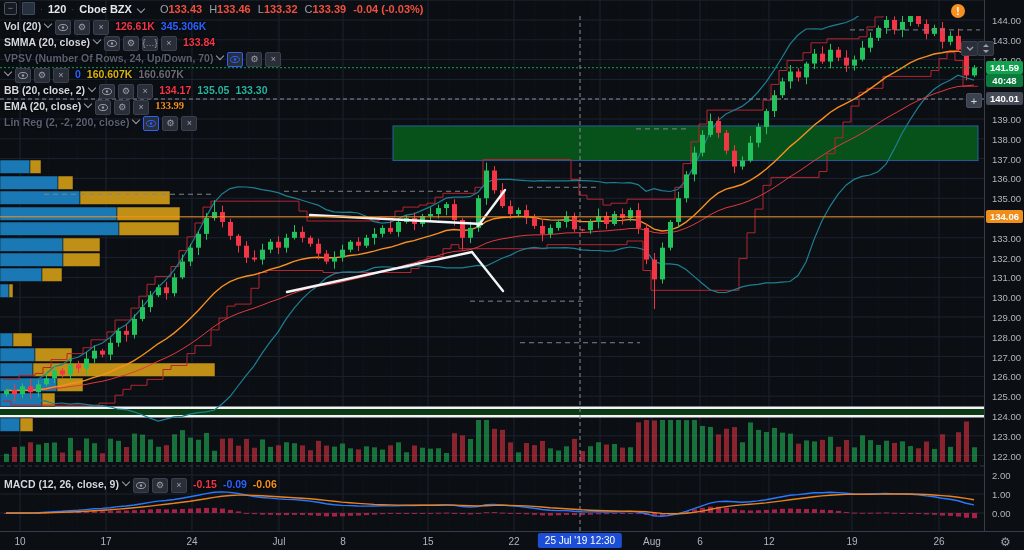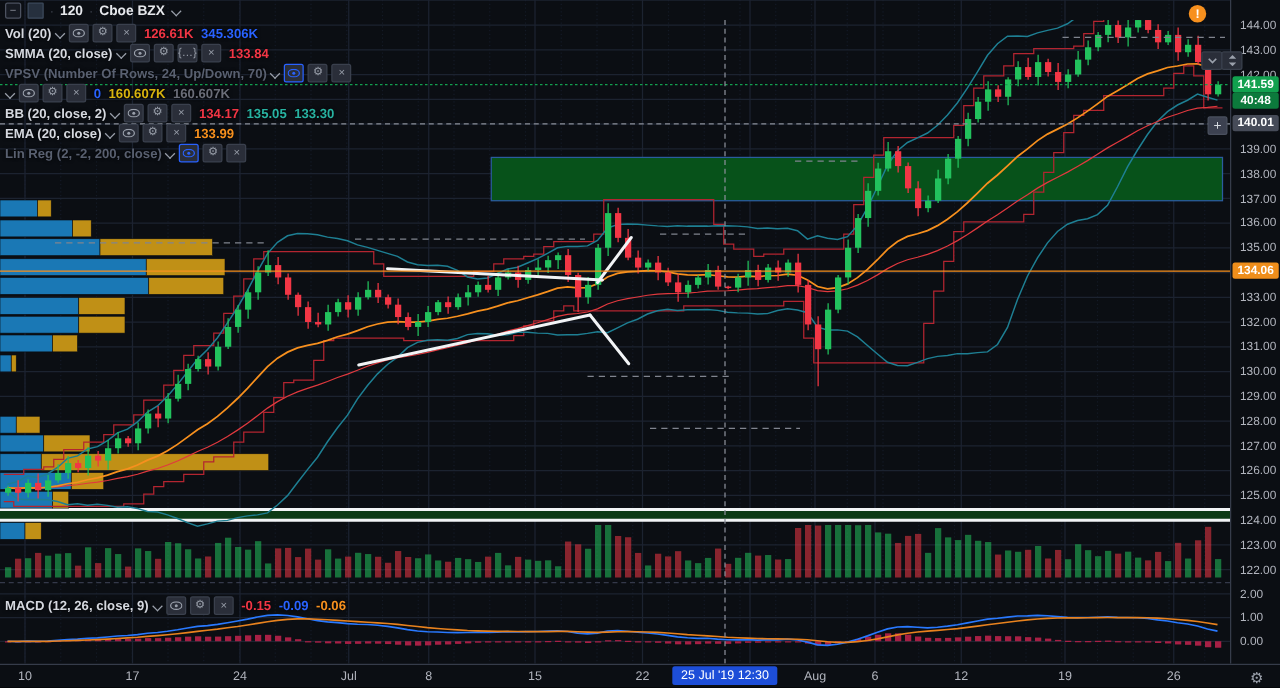--- a/index.html
+++ b/index.html
@@ -14,21 +14,21 @@
   .tb-title{color:#e6e8ec;font-weight:bold;letter-spacing:.1px;}
   .tb-dim{color:#e6e8ec;font-weight:bold;}
   .tb-sep{color:#4c5260;font-size:9px;}
   .chev{width:8px;height:8px;position:relative;}
   .chev:before{content:"";position:absolute;left:1px;top:1px;width:5px;height:5px;border-right:1px solid #9aa0ab;
                border-bottom:1px solid #9aa0ab;transform:rotate(45deg);}
   #ohlc{display:flex;gap:7px;margin-left:10px;font-size:11px;}
   .ohlc-k{color:#9aa0ab;}
   
   #indicators{position:absolute;left:4px;top:20px;z-index:30;}
-  .ind-row{display:flex;align-items:center;gap:3px;height:13px;margin-bottom:3px;font-size:10.5px;}
+  .ind-row{display:flex;gap:3px;height:13px;margin-bottom:3px;font-size:10.5px;}
   .ind-name{color:#d5d8df;font-weight:bold;white-space:nowrap;text-shadow:0 0 3px #000;}
   .ind-row.dim .ind-name{color:#596070;}
   .btn-sq{width:14px;height:13px;background:#2a2e39;border:1px solid #3a404d;border-radius:2px;display:flex;
           align-items:center;justify-content:center;color:#9aa0ab;font-size:9px;line-height:1;cursor:pointer;}
   .btn-sq.blue{border-color:#2962ff;color:#2962ff;}
   .ind-val{font-weight:bold;margin-left:3px;white-space:nowrap;text-shadow:0 0 3px #000;}
   #macd-label{position:absolute;left:4px;top:478px;z-index:30;}
   
   #price-axis{position:absolute;left:984px;top:0;width:40px;height:531px;border-left:1px solid #363c4a;
               background:#0b0e13;z-index:20;font-size:9.5px;}
@@ -708,20 +708,27 @@
     </svg>
 
   <div id="titlebar">
     <div class="tb-icon">−</div>
     <div class="tb-sq"></div>
     <span class="tb-sep">·</span>
     <span class="tb-dim">120</span>
     <span class="tb-sep">·</span>
     <span class="tb-dim">Cboe BZX</span>
     <span class="chev"></span>
+    <span id="ohlc">
+        <span><span class="ohlc-k">O</span><span style="color:#f0503c;font-weight:bold">133.43</span></span>
+        <span><span class="ohlc-k">H</span><span style="color:#f0503c;font-weight:bold">133.46</span></span>
+        <span><span class="ohlc-k">L</span><span style="color:#f0503c;font-weight:bold">133.32</span></span>
+        <span><span class="ohlc-k">C</span><span style="color:#f0503c;font-weight:bold">133.39</span></span>
+        <span style="color: rgb(240, 80, 60); font-weight: bold;">-0.04 (-0.03%)</span>
+      </span>
   </div>
 
   <div id="indicators">
       <div class="ind-row">
         <span class="ind-name">Vol (20)</span>
         <span class="chev"></span>
         <span class="btn-sq">
           <svg width="10" height="7">
             <ellipse cx="5" cy="3.5" rx="4.5" ry="3" fill="none" stroke="currentColor"></ellipse>
             <circle cx="5" cy="3.5" r="1.2" fill="currentColor"></circle>
@@ -803,21 +810,21 @@
         <span class="btn-sq">
           <svg width="10" height="7">
             <ellipse cx="5" cy="3.5" rx="4.5" ry="3" fill="none" stroke="currentColor"></ellipse>
             <circle cx="5" cy="3.5" r="1.2" fill="currentColor"></circle>
           </svg>
         </span>
         <span class="btn-sq">
           <span style="font-family:'DejaVu Sans',sans-serif">⚙</span>
         </span>
         <span class="btn-sq">×</span>
-        <span class="ind-val" style="color: rgb(247, 144, 30);">133.99</span>
+        <span class="ind-val" style="color: rgb(247, 144, 30); font-family: Liberation Serif, serif;">133.99</span>
       </div>
       <div class="ind-row dim">
         <span class="ind-name">Lin Reg (2, -2, 200, close)</span>
         <span class="chev"></span>
         <span class="btn-sq blue">
           <svg width="10" height="7">
             <ellipse cx="5" cy="3.5" rx="4.5" ry="3" fill="none" stroke="currentColor"></ellipse>
             <circle cx="5" cy="3.5" r="1.2" fill="currentColor"></circle>
           </svg>
         </span>

